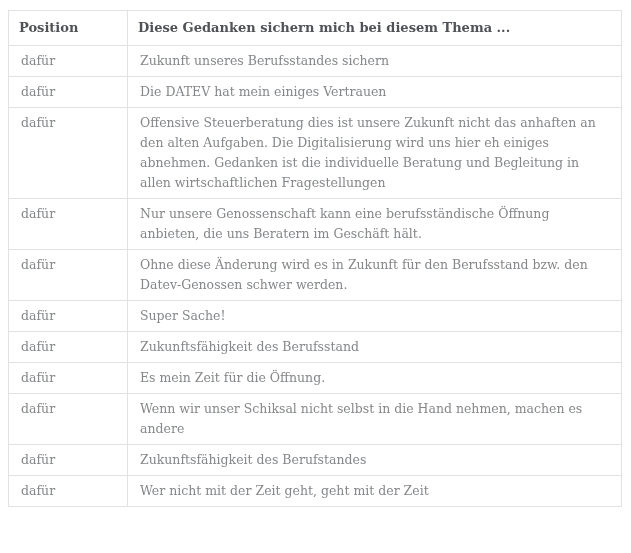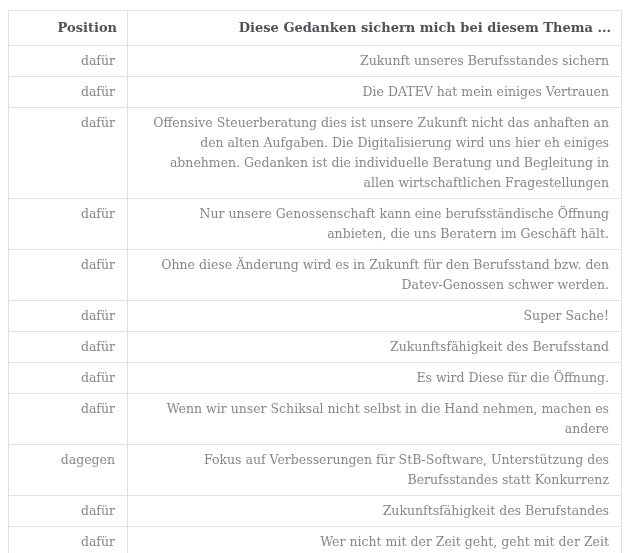--- a/index.html
+++ b/index.html
@@ -17,21 +17,21 @@
     border-collapse: collapse;
     table-layout: fixed;
     width: 614px;
     margin: 10px 0 0 8px;
     background: #ffffff;
   }
   table.comments col.pos-col { width: 119px; }
   table.comments th,
   table.comments td {
     border: 1px solid #e2e2e2;
-    text-align: right;
+    text-align: left;
     vertical-align: top;
     padding: 5px 12px;
     font-size: 12.5px;
     line-height: 20px;
     color: #85878a;
     word-wrap: break-word;
   }
   table.comments th {
     color: #4f5256;
     font-weight: bold;
@@ -77,29 +77,25 @@
       <tr>
         <td>dafür</td>
         <td>Super Sache!</td>
       </tr>
       <tr>
         <td>dafür</td>
         <td>Zukunftsfähigkeit des Berufsstand</td>
       </tr>
       <tr>
         <td>dafür</td>
-        <td>Es wird Diese für die Öffnung.</td>
+        <td>Es mein Zeit für die Öffnung.</td>
       </tr>
       <tr>
         <td>dafür</td>
         <td>Wenn wir unser Schiksal nicht selbst in die Hand nehmen, machen es andere</td>
-      </tr>
-      <tr>
-        <td>dagegen</td>
-        <td>Fokus auf Verbesserungen für StB-Software, Unterstützung des Berufsstandes statt Konkurrenz</td>
       </tr>
       <tr>
         <td>dafür</td>
         <td>Zukunftsfähigkeit des Berufstandes</td>
       </tr>
       <tr>
         <td>dafür</td>
         <td>Wer nicht mit der Zeit geht, geht mit der Zeit</td>
       </tr>
     </tbody>

